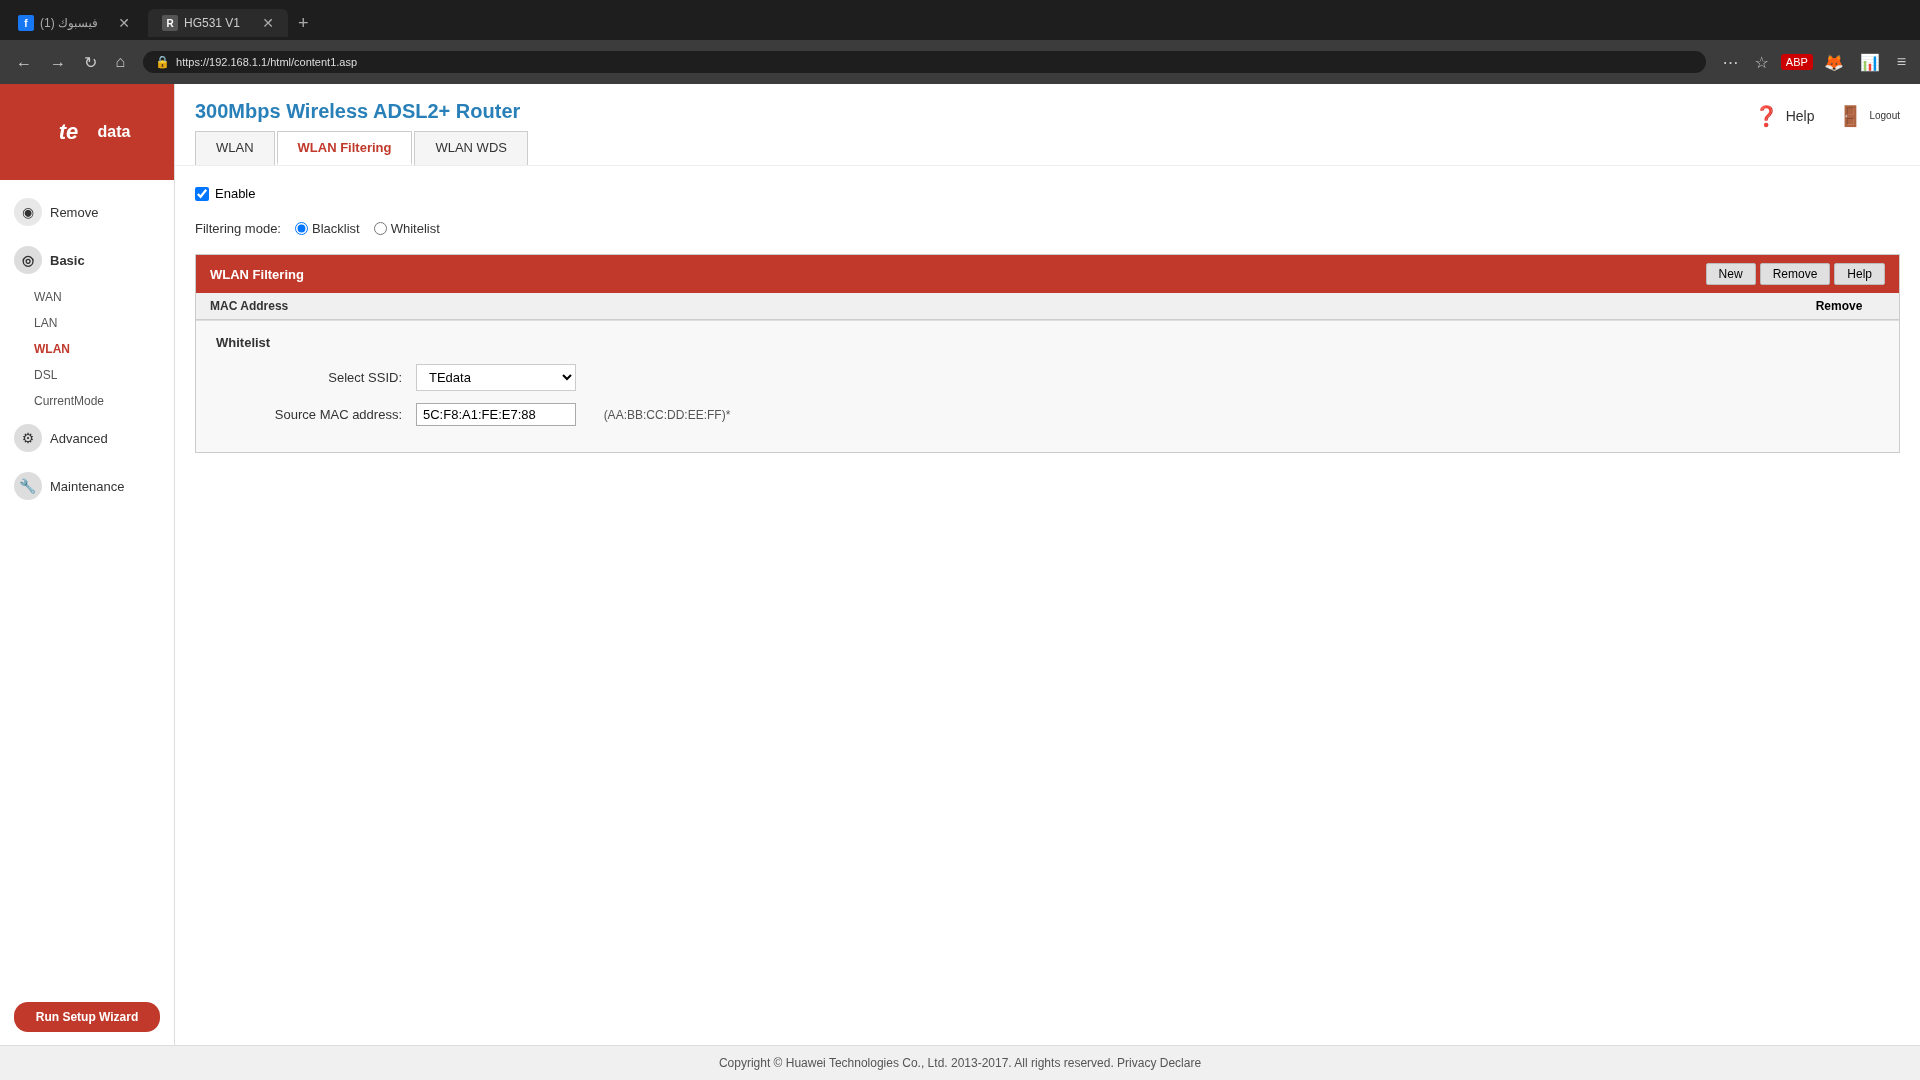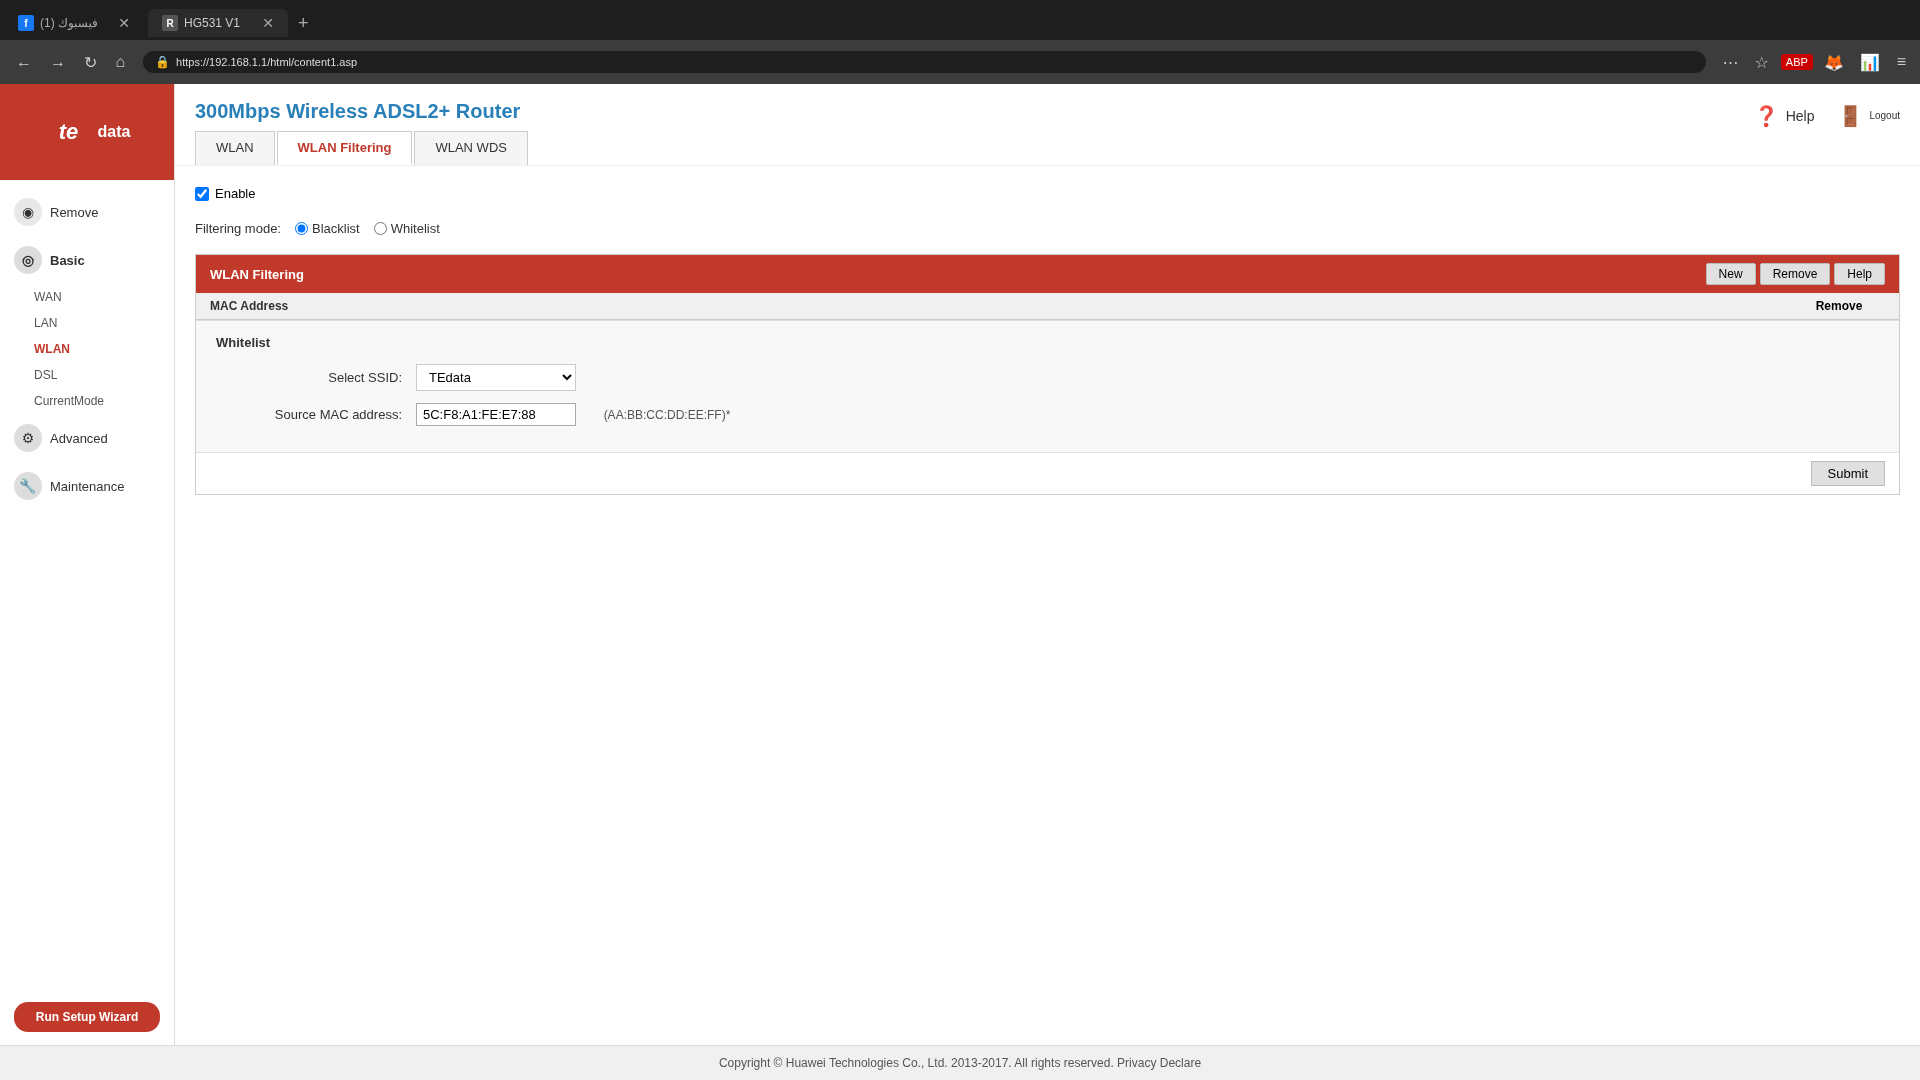--- a/index.html
+++ b/index.html
@@ -265,23 +265,20 @@
 
           <div class="form-row">
             <div class="form-label">Source MAC address:</div>
             <div class="form-control">
               <input class="form-input" type="text" value="5C:F8:A1:FE:E7:88" style="">
               <span class="form-hint">(AA:BB:CC:DD:EE:FF)*</span>
             </div>
           </div>
         </div>
 
-        <div class="submit-row">
-          <button class="submit-btn">Submit</button>
-        </div>
       </div>
 
     </div>
 
     <div class="footer">
       <span>Copyright © Huawei Technologies Co., Ltd. 2013-2017. All rights reserved. Privacy Declare</span>
     </div>
   </div>
 
 </div>

